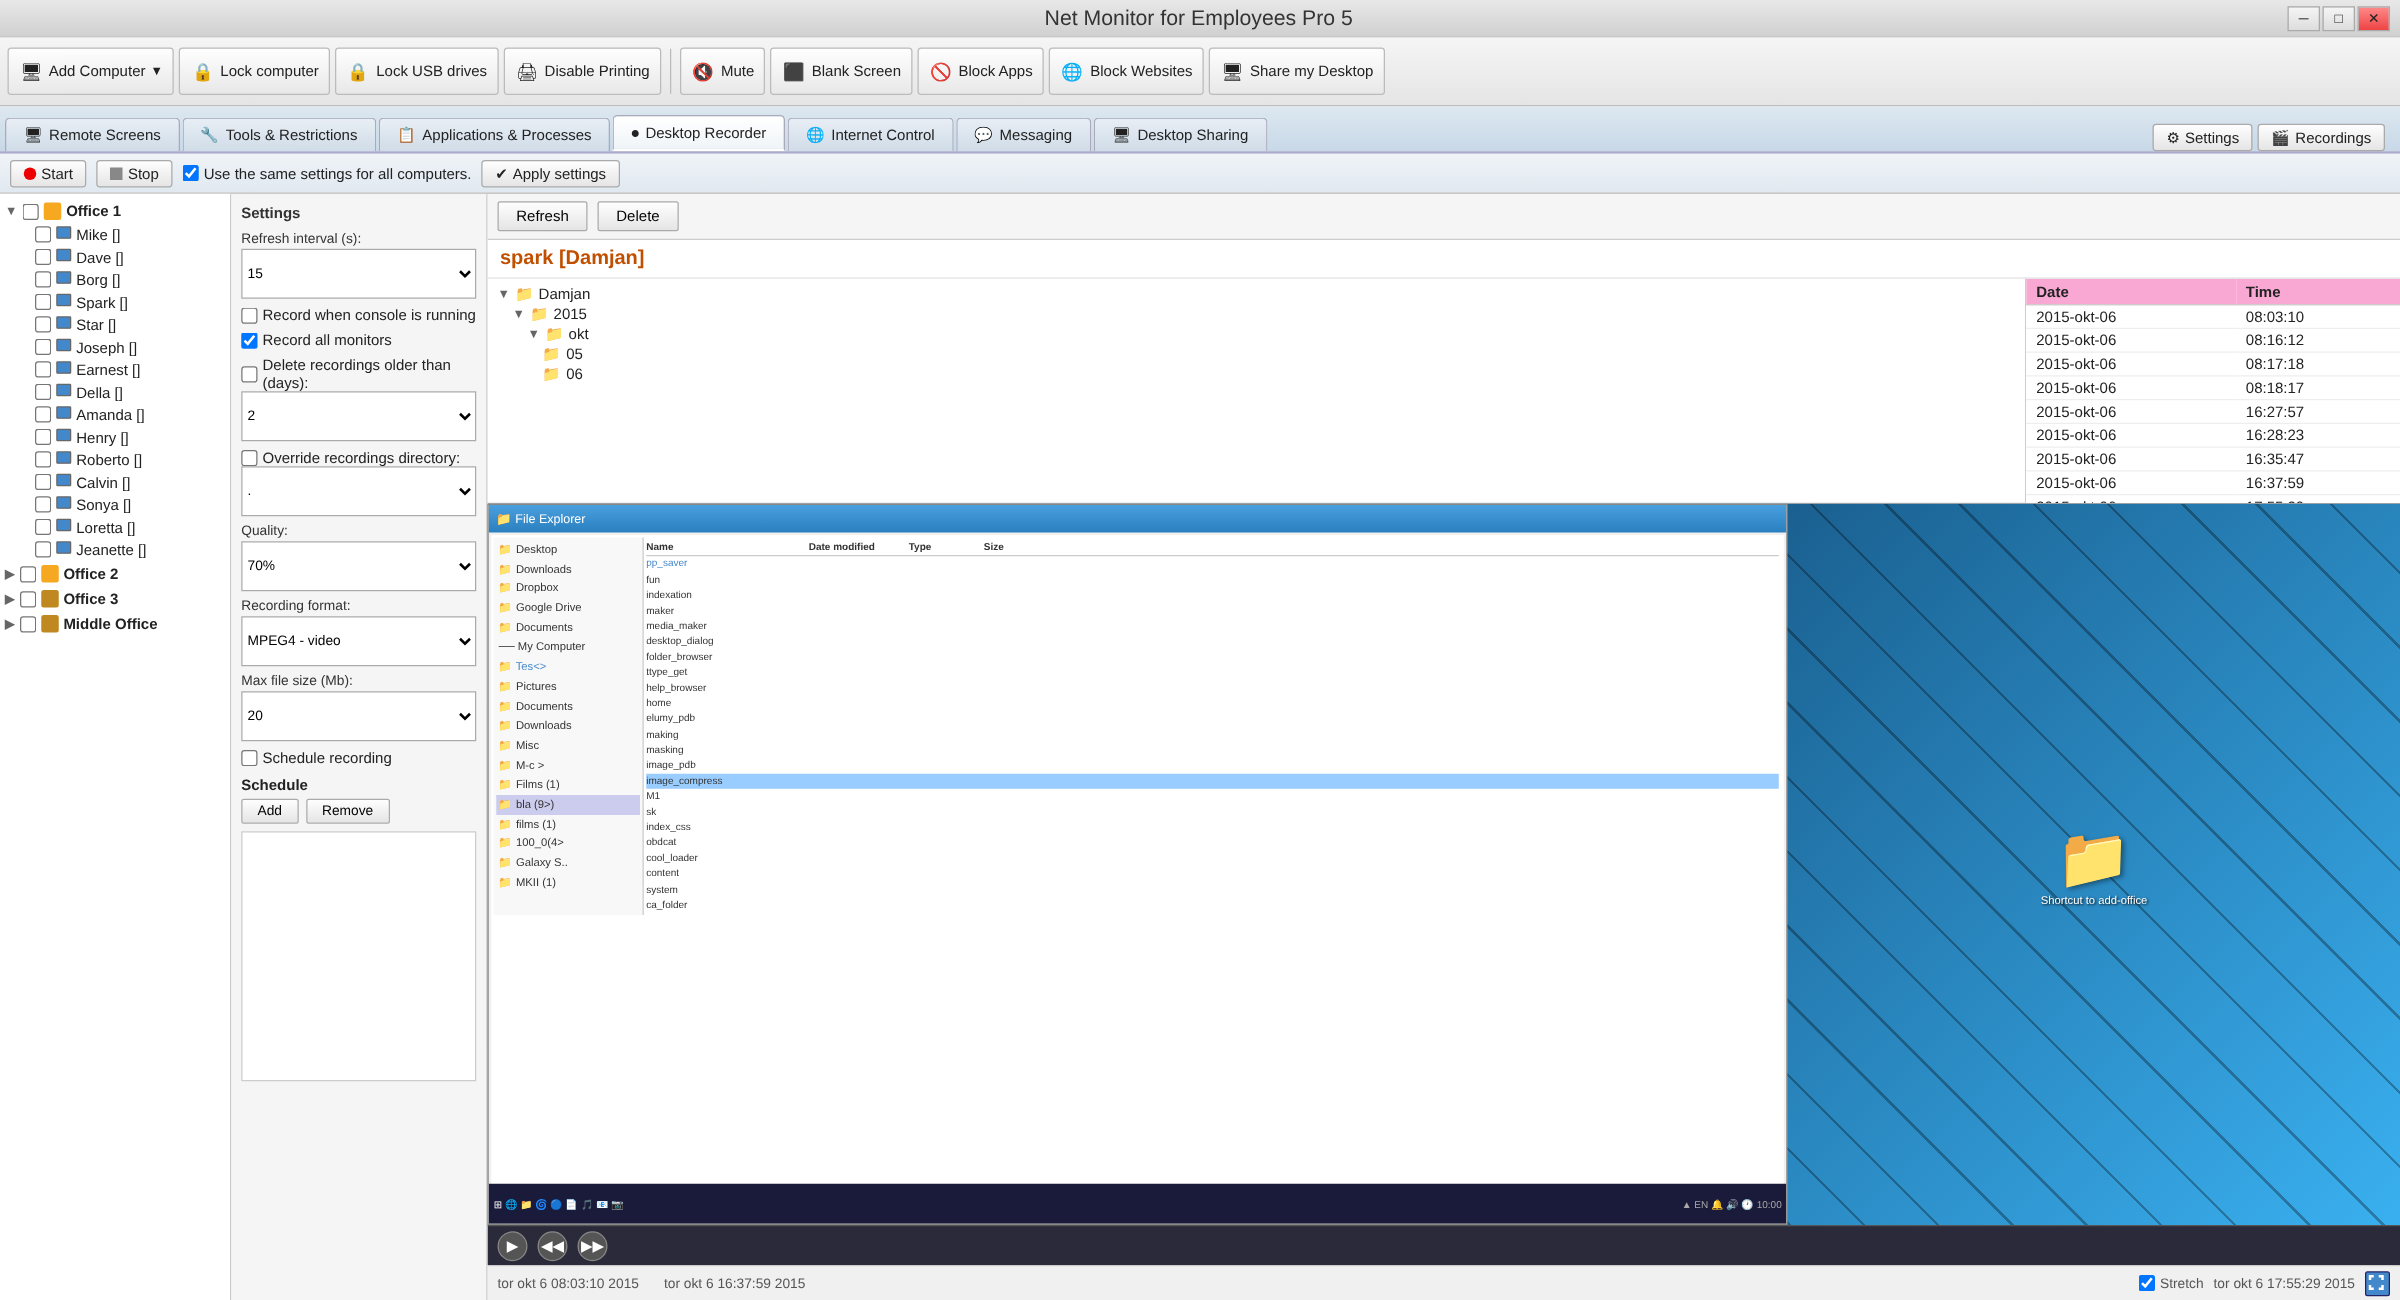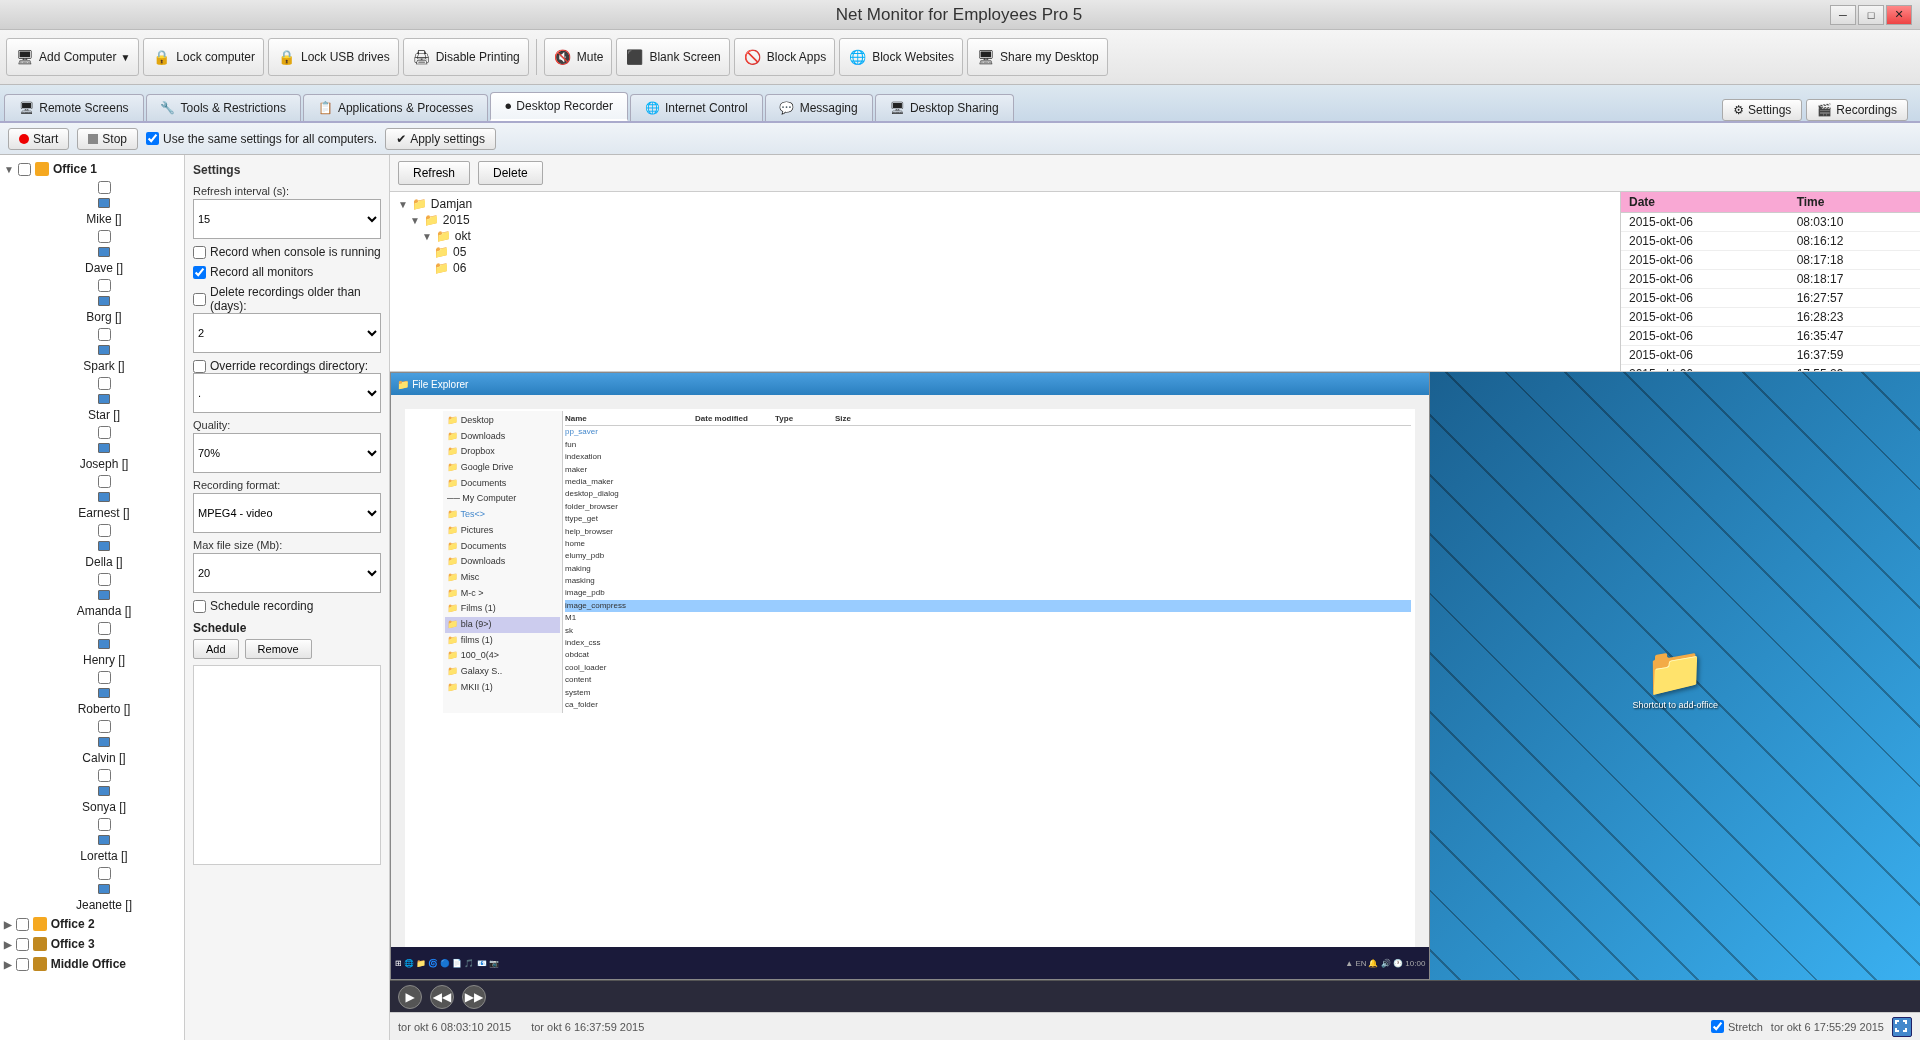--- a/index.html
+++ b/index.html
@@ -31,21 +31,21 @@
 
     
     #main { display: flex; height: calc(1040px - 30px - 55px - 38px - 32px); }
 
     
     #sidebar { width: 185px; background: #fff; border-right: 1px solid #ccc; overflow-y: auto; padding: 4px 0; }
     .tree-group { }
     .tree-group-header { display: flex; align-items: center; gap: 4px; padding: 3px 4px; cursor: pointer; font-weight: bold; font-size: 12px; }
     .triangle { font-size: 10px; color: #666; }
     .group-icon { width: 14px; height: 14px; background: #f5a820; border-radius: 2px; display: inline-block; }
-    .tree-item { display: flex; align-items: center; gap: 4px; padding: 2px 4px 2px 28px; cursor: pointer; font-size: 12px; flex-direction: column; }
+    .tree-item { display: flex; align-items: flex-start; gap: 4px; padding: 2px 4px 2px 28px; cursor: pointer; font-size: 12px; }
     .tree-item input[type=checkbox] { margin: 0; }
     .monitor-icon { width: 12px; height: 10px; border: 1px solid #666; background: #4488cc; display: inline-block; border-radius: 1px; }
 
     
     #center { flex: 1; display: flex; flex-direction: column; overflow: hidden; }
 
     
     #content-area { display: flex; flex: 1; overflow: hidden; }
 
     
@@ -88,21 +88,21 @@
     #bottom-bar .right { margin-left: auto; display: flex; align-items: center; gap: 8px; }
 
     
     #top-right-btns { display: flex; align-items: center; gap: 4px; margin-left: auto; padding-right: 8px; }
     .top-right-btn { display: flex; align-items: center; gap: 4px; padding: 3px 10px; border: 1px solid #aaa; background: linear-gradient(to bottom, #fefefe, #e5e5e5); cursor: pointer; font-size: 12px; border-radius: 3px; }
 
     .preview-desktop { width: 100%; height: 100%; background: linear-gradient(135deg, #1a6090 0%, #2a90d0 40%, #1a6090 100%); position: relative; overflow: hidden; }
     .preview-window { position: absolute; top: 0; left: 0; width: 68%; height: 100%; background: #f0f0f0; border: 1px solid #888; overflow: hidden; }
     .preview-window-title { background: linear-gradient(to bottom, #4a9fdf, #2a7fbf); height: 22px; display: flex; align-items: center; padding: 0 6px; color: #fff; font-size: 10px; }
     .preview-taskbar { position: absolute; bottom: 0; left: 0; right: 0; height: 32px; background: #1a1a3a; display: flex; align-items: center; padding: 0 4px; }
-    .preview-content { background: #fff; margin: 14px; overflow: hidden; height: calc(100% - 26px); padding-left: 36px; }
+    .preview-content { background: #fff; margin: 2px; overflow: hidden; height: calc(100% - 26px); }
     .preview-content-inner { font-size: 8px; padding: 2px; line-height: 1.3; color: #333; overflow: hidden; }
     .right-desktop { position: absolute; right: 0; top: 0; width: 32%; height: 100%; background: linear-gradient(135deg, #1a6090, #3ab0f0); display: flex; align-items: center; justify-content: center; }
     .folder-icon { font-size: 48px; color: #f5c842; text-shadow: 2px 2px 4px rgba(0,0,0,0.4); }
     .diagonal-lines { position: absolute; top: 0; left: 0; right: 0; bottom: 0; overflow: hidden; }
     .diagonal-lines::before { content: ''; position: absolute; top: -100%; left: -100%; right: -100%; bottom: -100%; background: repeating-linear-gradient(45deg, transparent, transparent 40px, rgba(0,0,0,0.3) 40px, rgba(0,0,0,0.3) 42px); }
     .stretch-checkbox { display: flex; align-items: center; gap: 4px; }
 
     .indent1 { padding-left: 16px; }
     .indent2 { padding-left: 28px; }
     .indent3 { padding-left: 40px; }
@@ -424,20 +424,21 @@
         </div>
       </div>
 
       <div id="recordings-area">
 
         <div id="recordings-toolbar">
           <button class="rec-btn">Refresh</button>
           <button class="rec-btn">Delete</button>
         </div>
 
+        <div style="padding: 6px 10px; font-size: 16px; font-weight: bold; color: #c05000; background: #fff; border-bottom: 1px solid #ddd;">spark [Damjan]</div>
 
         <div id="recordings-top">
           <div id="file-tree">
 
             <div class="ftree-item" style="padding-left:4px">
               <span class="ftree-expand">▼</span>
               <span>📁</span>
               <span>Damjan</span>
             </div>
             <div class="ftree-item indent1">

